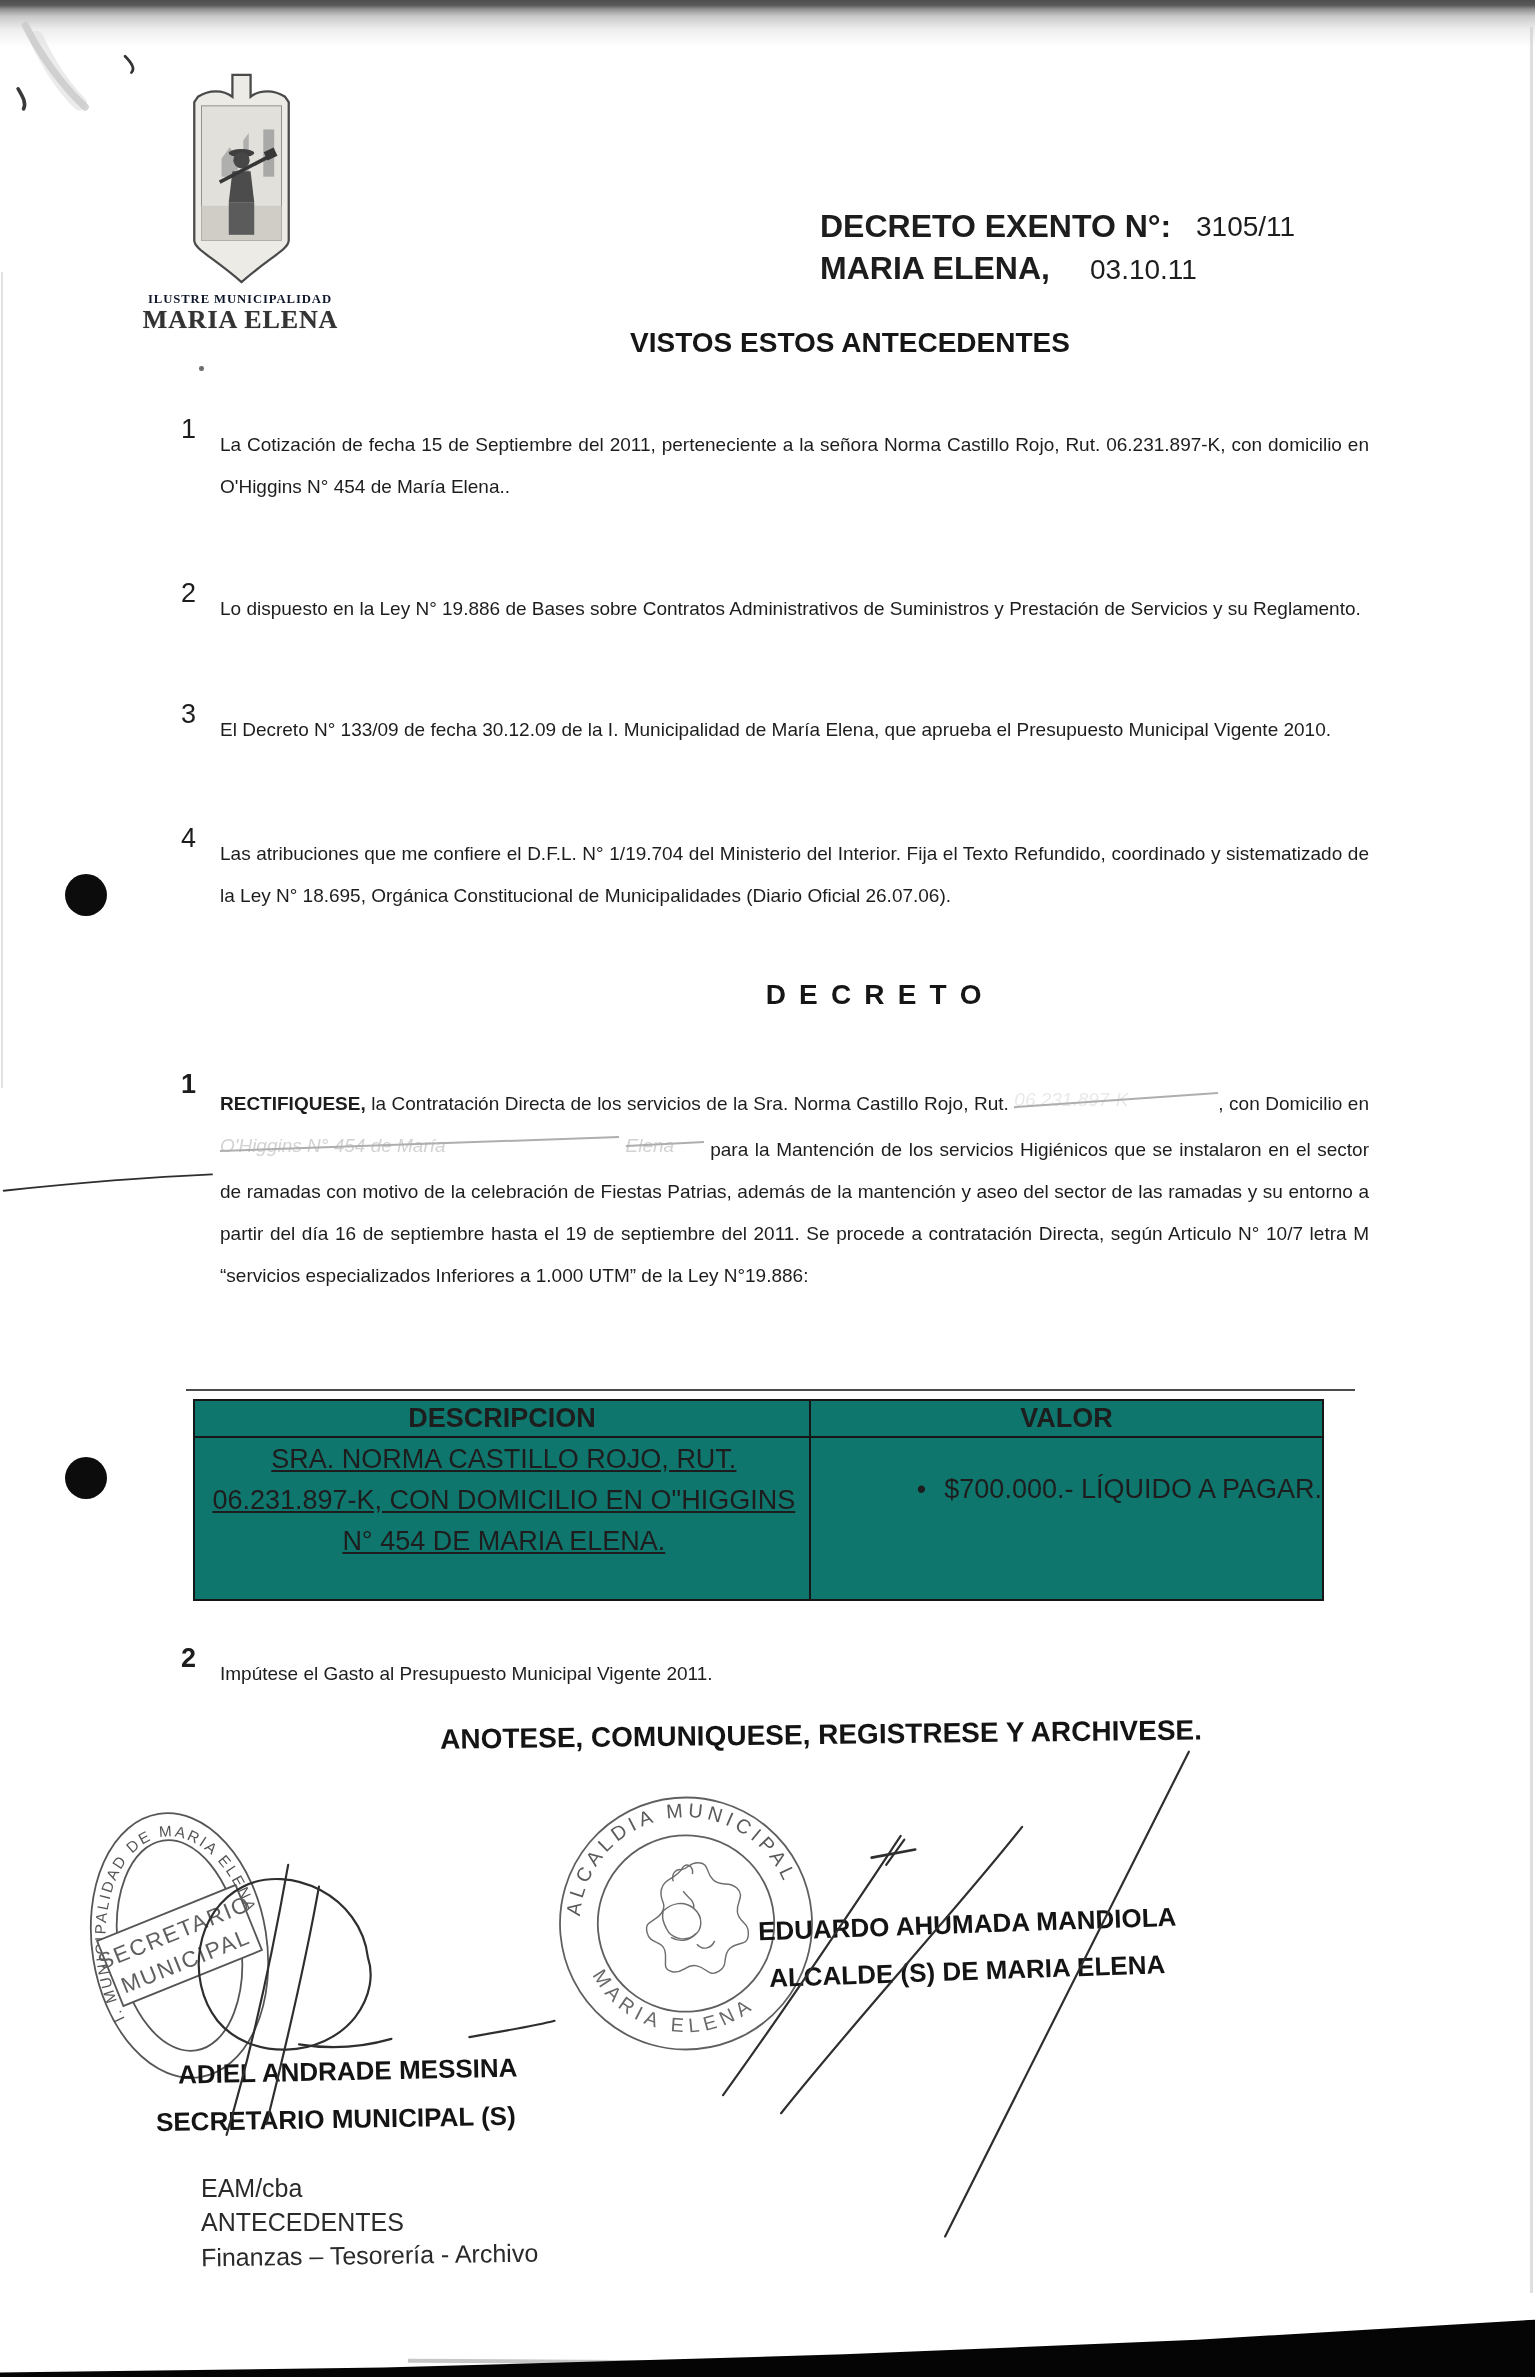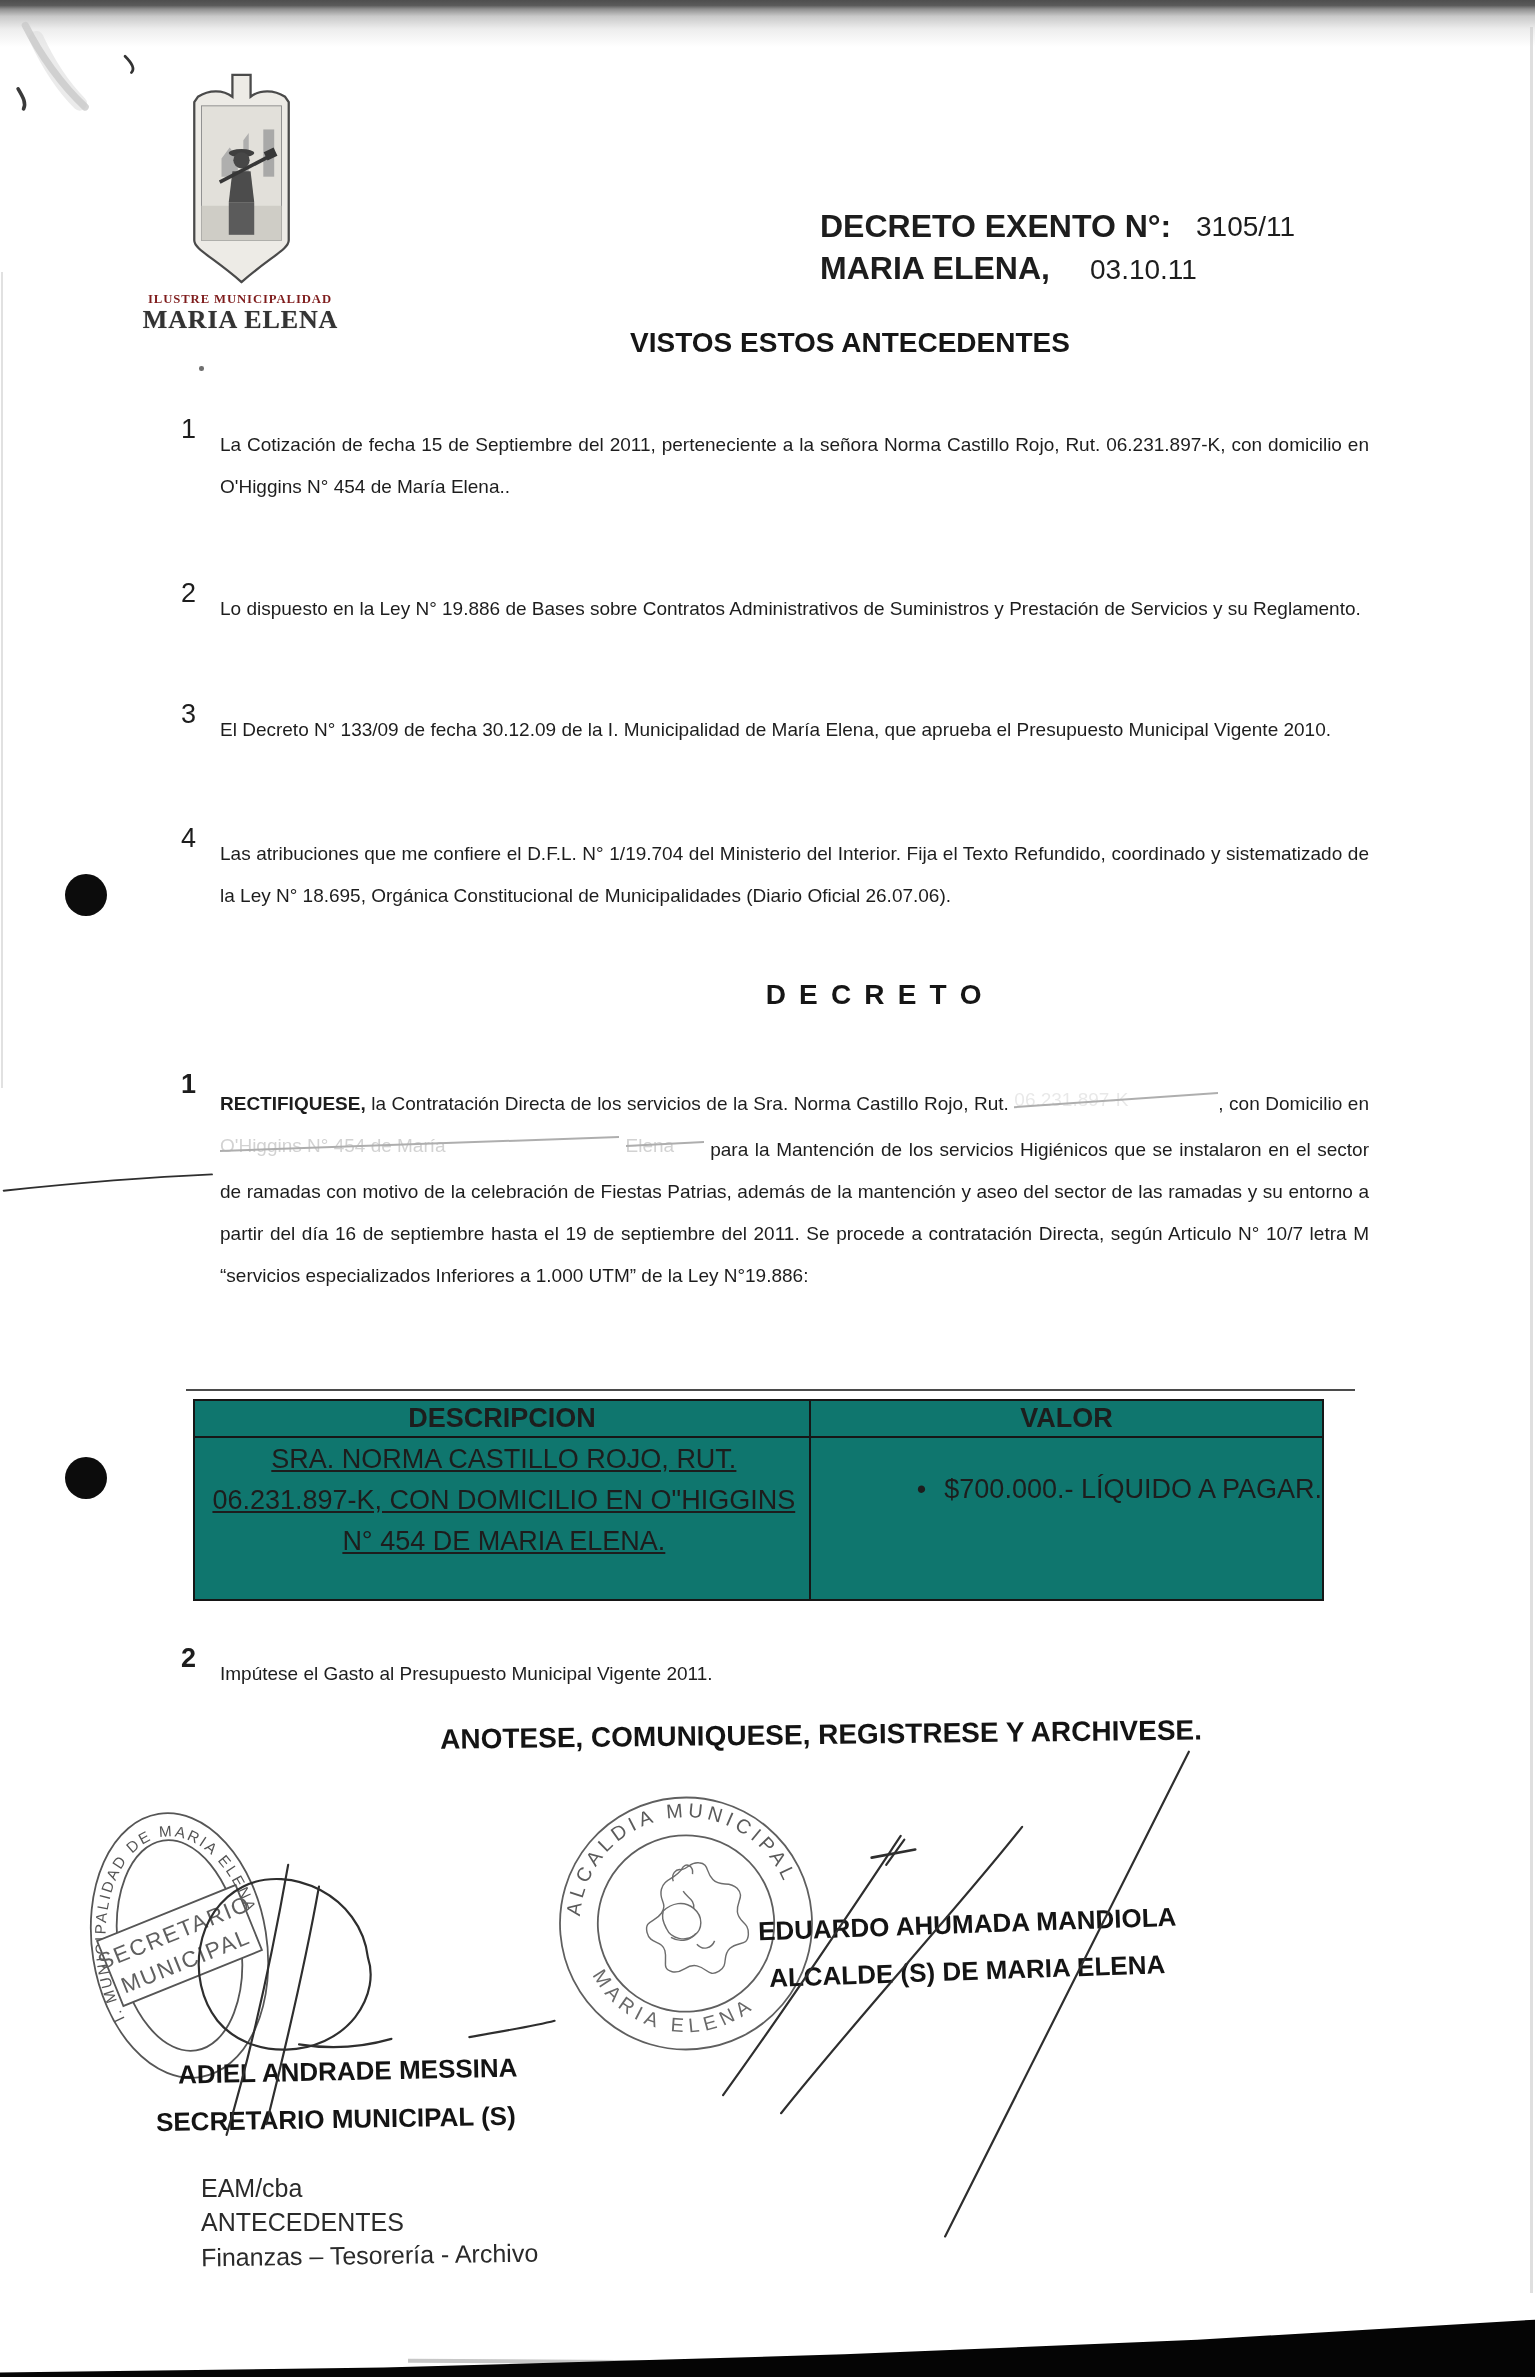--- a/index.html
+++ b/index.html
@@ -14,38 +14,38 @@
   .bottom-wedge{position:absolute;left:0;bottom:0;width:1535px;height:63px;background:#050505;
     clip-path:polygon(0 93%,25% 85%,55% 64%,78% 41%,100% 9%,100% 100%,0 100%);}
   .bottom-smear{position:absolute;left:408px;top:2360px;width:390px;height:3.6px;background:#b9b9b9;transform:rotate(.4deg);opacity:.8;}
   .dot{position:absolute;width:42px;height:42px;border-radius:50%;background:#0c0c0c;}
   .artifact-dot{position:absolute;width:4.5px;height:4.5px;border-radius:50%;background:#6f6f6f;}
 
   
   .hdr-label{position:absolute;font-size:32px;line-height:36px;font-weight:700;white-space:nowrap;}
   .hdr-value{position:absolute;font-size:28px;line-height:36px;white-space:nowrap;}
   .logo-line1{position:absolute;left:136px;top:292px;width:208px;text-align:center;
-    font-family:"Liberation Serif",serif;font-weight:700;font-size:12.7px;letter-spacing:0.9px;color:#7f1d1d;}
+    font-family:"Liberation Serif",serif;font-weight:700;font-size:12.7px;letter-spacing:0.9px;color:#0f172a;}
   .logo-line2{position:absolute;left:118px;top:305px;width:245px;text-align:center;
     font-family:"Liberation Serif",serif;font-weight:700;font-size:26px;letter-spacing:0.9px;color:#333;
     text-shadow:0 0 0.9px #9a9a9a;}
 
   
   .h-center{position:absolute;transform:translateX(-50%);font-weight:700;font-size:28px;white-space:nowrap;color:#161616;}
 
   
   .para{position:absolute;left:204px;width:1149px;margin:16px;font-size:19px;line-height:42px;
         text-align:justify;color:#1d1d1d;}
   .num{position:absolute;left:181px;font-size:27px;line-height:42px;color:#1d1d1d;}
   .numb{font-weight:700;}
 
   
   .redact{display:inline-block;vertical-align:baseline;overflow:hidden;white-space:nowrap;
           position:relative;color:#8a8a8a;opacity:.38;height:31px;}
-  .redact s{text-decoration:none;}
+  .redact s{text-decoration:none;font-style:italic;}
   .redact::after{content:"";position:absolute;left:-3.6px;right:-3.6px;top:58%;
                  border-top:2px solid #2c2c2c;transform:rotate(-2deg);}
   .w1{width:204px;} .w1 s{opacity:.5;} .w1::after{transform:rotate(-4deg);top:64%;}
   .w2{width:399px;}
   .w3{width:78px;} .w3::after{transform:rotate(-3deg);}
 
   
   .t-topline{position:absolute;left:186px;top:1389px;width:1169px;height:1.8px;background:#2b2b2b;opacity:.85;}
   .doc-table{position:absolute;left:193px;top:1399px;width:1127px;border:2.3px solid #161616;background:#0f766e;}
   .t-head{display:grid;grid-template-columns:614px 1fr;border-bottom:2.7px solid #161616;}

